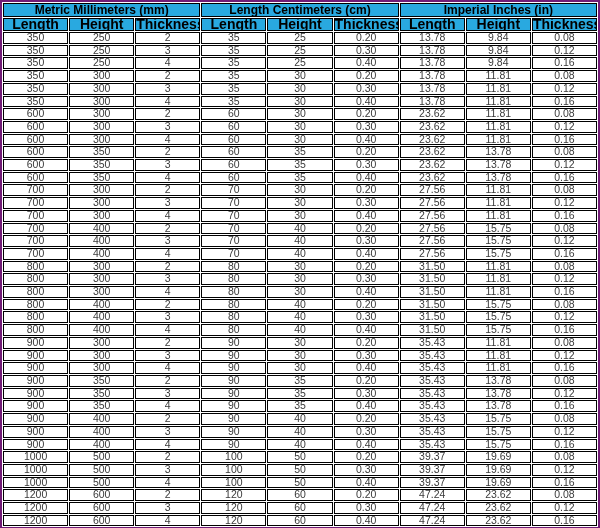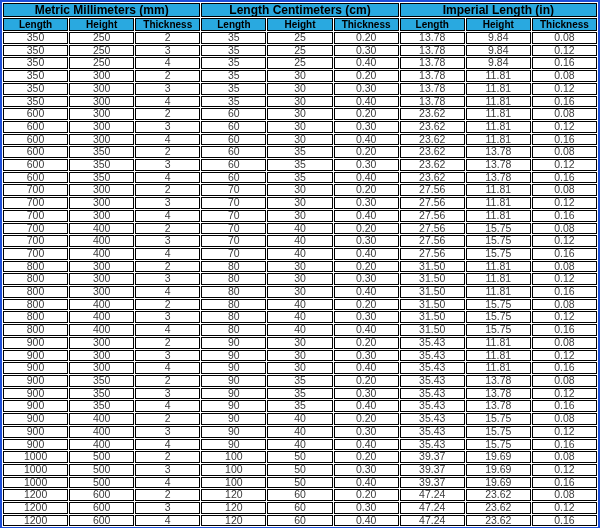--- a/index.html
+++ b/index.html
@@ -10,21 +10,21 @@
     height: 528px;
     overflow: hidden;
     font-family: "Liberation Sans", sans-serif;
   }
   table.conv {
     width: 600px;
     table-layout: fixed;
     border-collapse: separate;
     border-spacing: 1px;
     background: #ffffff;
-    border: 2px solid #1d4ed8;
+    border: 2px solid #701a75;
   }
   table.conv th, table.conv td {
     border: 1px solid #000000;
     padding: 0;
     text-align: center;
     vertical-align: middle;
     overflow: hidden;
     white-space: nowrap;
   }
   th.section-title {
@@ -32,41 +32,41 @@
     color: #000000;
     font-weight: bold;
     font-size: 12px;
     line-height: 12px;
     height: 12px;
   }
   th.col-head {
     background: #29a9e0;
     color: #000000;
     font-weight: bold;
-    font-size: 10px;
+    font-size: 14px;
     line-height: 11px;
     height: 11px;
   }
   td.cell {
     background: #ffffff;
     color: #3a3a3a;
     font-size: 10.5px;
     line-height: 9.7px;
     height: 9.7px;
   }
 </style>
 </head>
 <body>
 
 <table class="conv">
   <thead>
     <tr>
       <th class="section-title" colspan="3">Metric Millimeters (mm)</th>
       <th class="section-title" colspan="3">Length Centimeters (cm)</th>
-      <th class="section-title" colspan="3">Imperial Length (in)</th>
+      <th class="section-title" colspan="3">Imperial Inches (in)</th>
     </tr>
     <tr>
       <th class="col-head">Length</th>
       <th class="col-head">Height</th>
       <th class="col-head">Thickness</th>
       <th class="col-head">Length</th>
       <th class="col-head">Height</th>
       <th class="col-head">Thickness</th>
       <th class="col-head">Length</th>
       <th class="col-head">Height</th>

